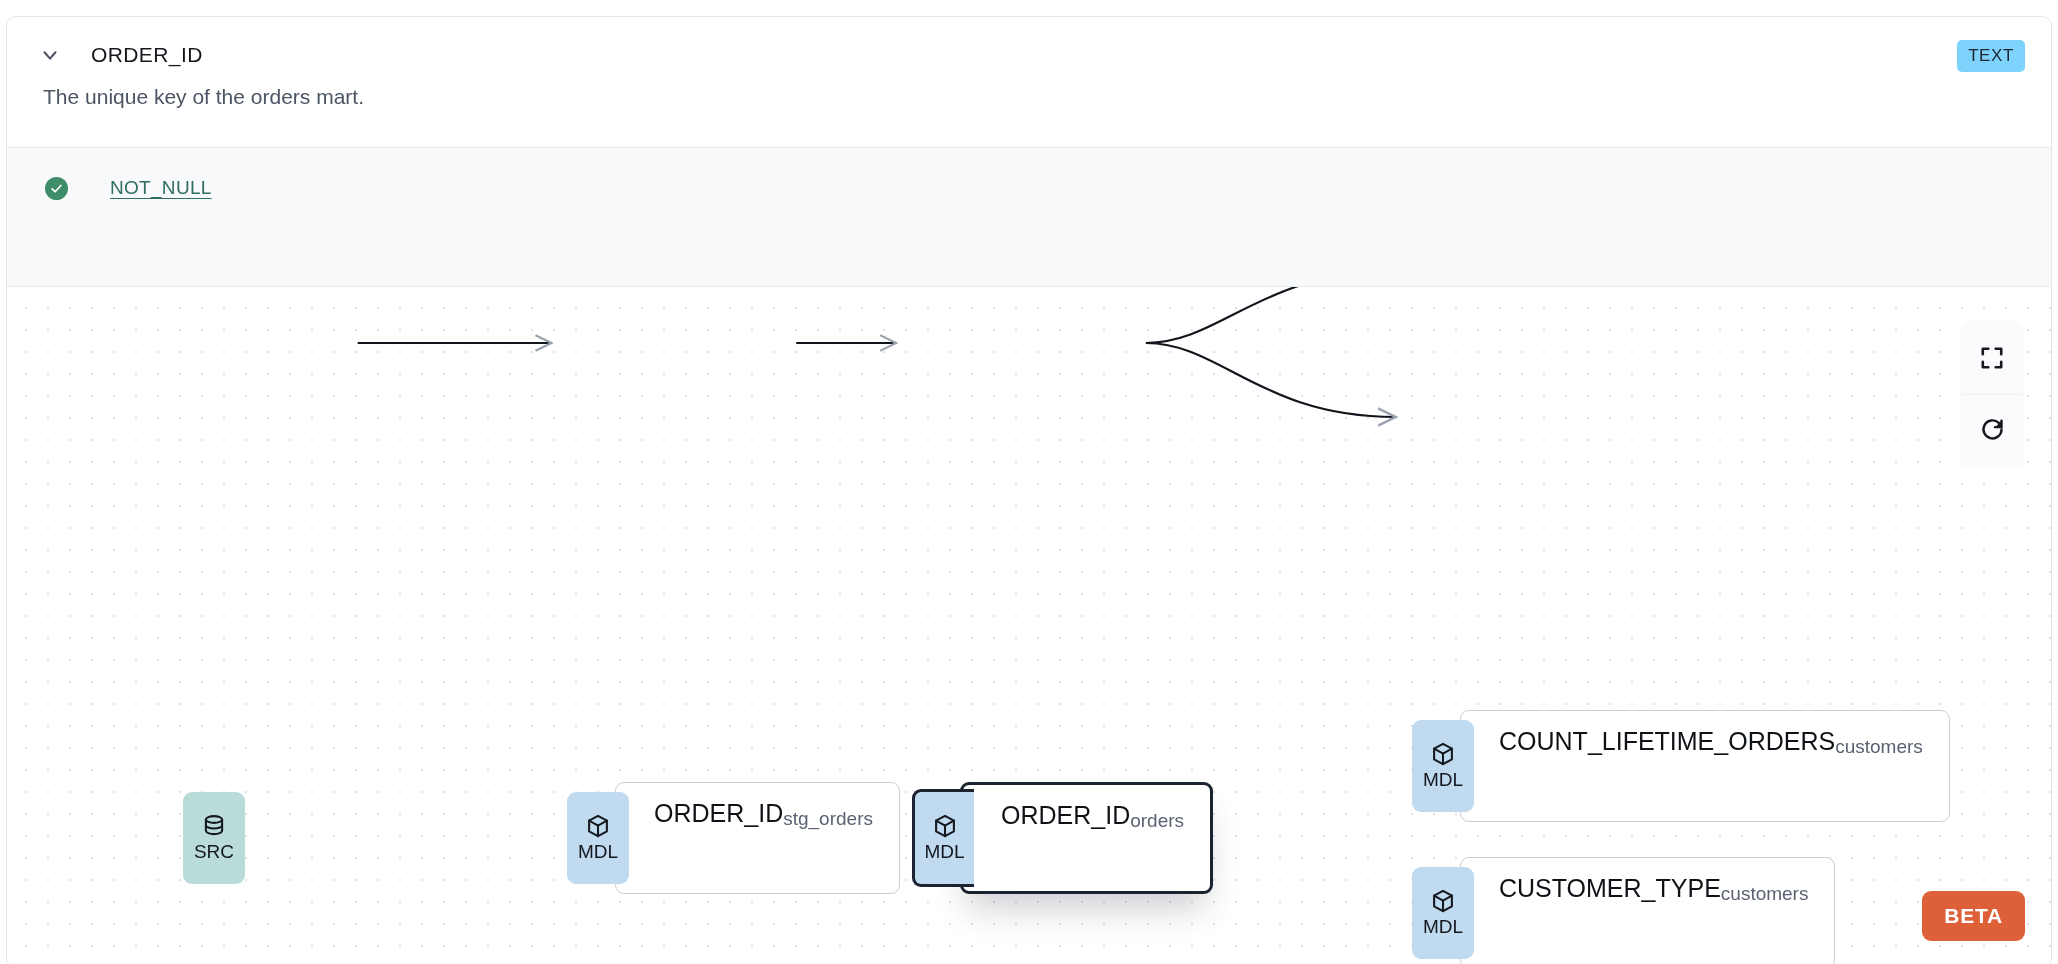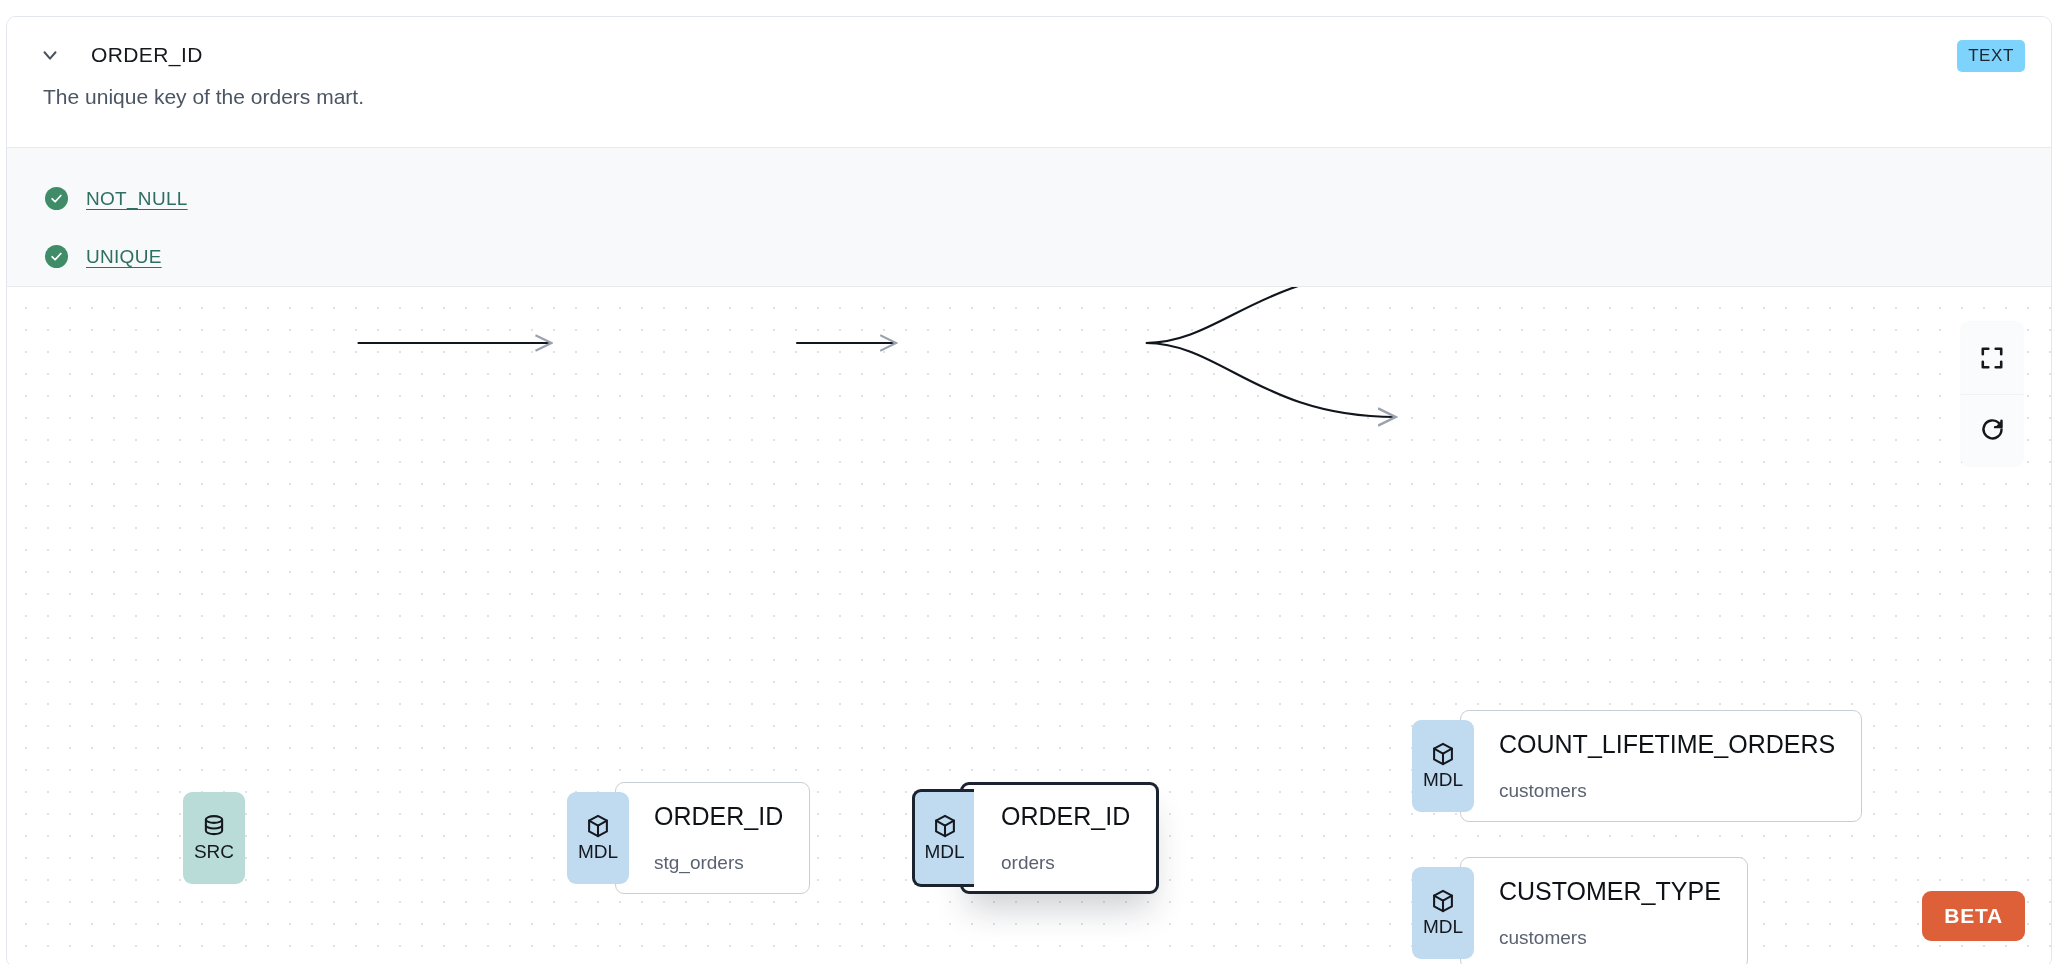--- a/index.html
+++ b/index.html
@@ -83,23 +83,24 @@
   .tests {
     background: #f8f9fb;
     border-top: 1px solid #e8eaee;
     border-bottom: 1px solid #e8eaee;
     padding: 18px 0 20px 38px;
     height: 140px;
   }
 
   .test-row {
     display: flex;
-    align-items: flex-end;
+    align-items: center;
     height: 44px;
     margin-bottom: 14px;
+    gap: 24px;
   }
 
   .check-icon {
     width: 23px;
     height: 23px;
     border-radius: 50%;
     background: #3e8c68;
     display: flex;
     align-items: center;
     justify-content: center;
@@ -156,36 +157,35 @@
   .node-badge.mdl { background: #c0dbf0; }
   .node-badge svg { display: block; margin-bottom: 1px; }
 
   .node-body {
     margin-left: -14px;
     background: #ffffff;
     border: 1px solid #c9ced6;
     border-radius: 9px;
     padding: 16px 26px 16px 38px;
     display: flex;
-    flex-direction: column;
     justify-content: center;
     z-index: 1;
     min-width: 170px;
   }
 
   .node-name {
     font-size: 25px;
     color: #0e1116;
     line-height: 1.15;
     white-space: nowrap;
   }
   .node-sub {
     font-size: 19px;
     color: #5a6272;
-    margin-top: 21px;
+    margin-top: 9px;
     white-space: nowrap;
   }
 
   
   .node.selected .node-body {
     border: 3px solid #1b2230;
     box-shadow: 0 22px 34px -8px rgba(30,38,55,0.22);
   }
   .node.selected .node-badge {
     border: 3px solid #1b2230;
@@ -261,28 +261,20 @@
 
     <div class="test-row">
       <span class="check-icon">
         <svg width="13" height="13" viewBox="0 0 24 24" fill="none" stroke="#ffffff" stroke-width="3.2" stroke-linecap="round" stroke-linejoin="round">
           <polyline points="4 12.5 9.5 18 20 6.5"></polyline>
         </svg>
       </span>
       <a class="test-link">NOT_NULL</a>
     </div>
 
-    <div class="test-row">
-      <span class="check-icon">
-        <svg width="13" height="13" viewBox="0 0 24 24" fill="none" stroke="#ffffff" stroke-width="3.2" stroke-linecap="round" stroke-linejoin="round">
-          <polyline points="4 12.5 9.5 18 20 6.5"></polyline>
-        </svg>
-      </span>
-      <a class="test-link">UNIQUE</a>
-    </div>
 
   </div>
 
   <div class="canvas">
 
     <svg class="edges" viewBox="0 0 2046 682" preserveAspectRatio="none">
       <defs>
         <marker id="arw" markerWidth="9" markerHeight="9" refX="8" refY="4.5" orient="auto" markerUnits="strokeWidth">
           <path d="M0,0.6 L8,4.5 L0,8.4" fill="none" stroke="#9aa2af" stroke-width="1.1"></path>
         </marker>

